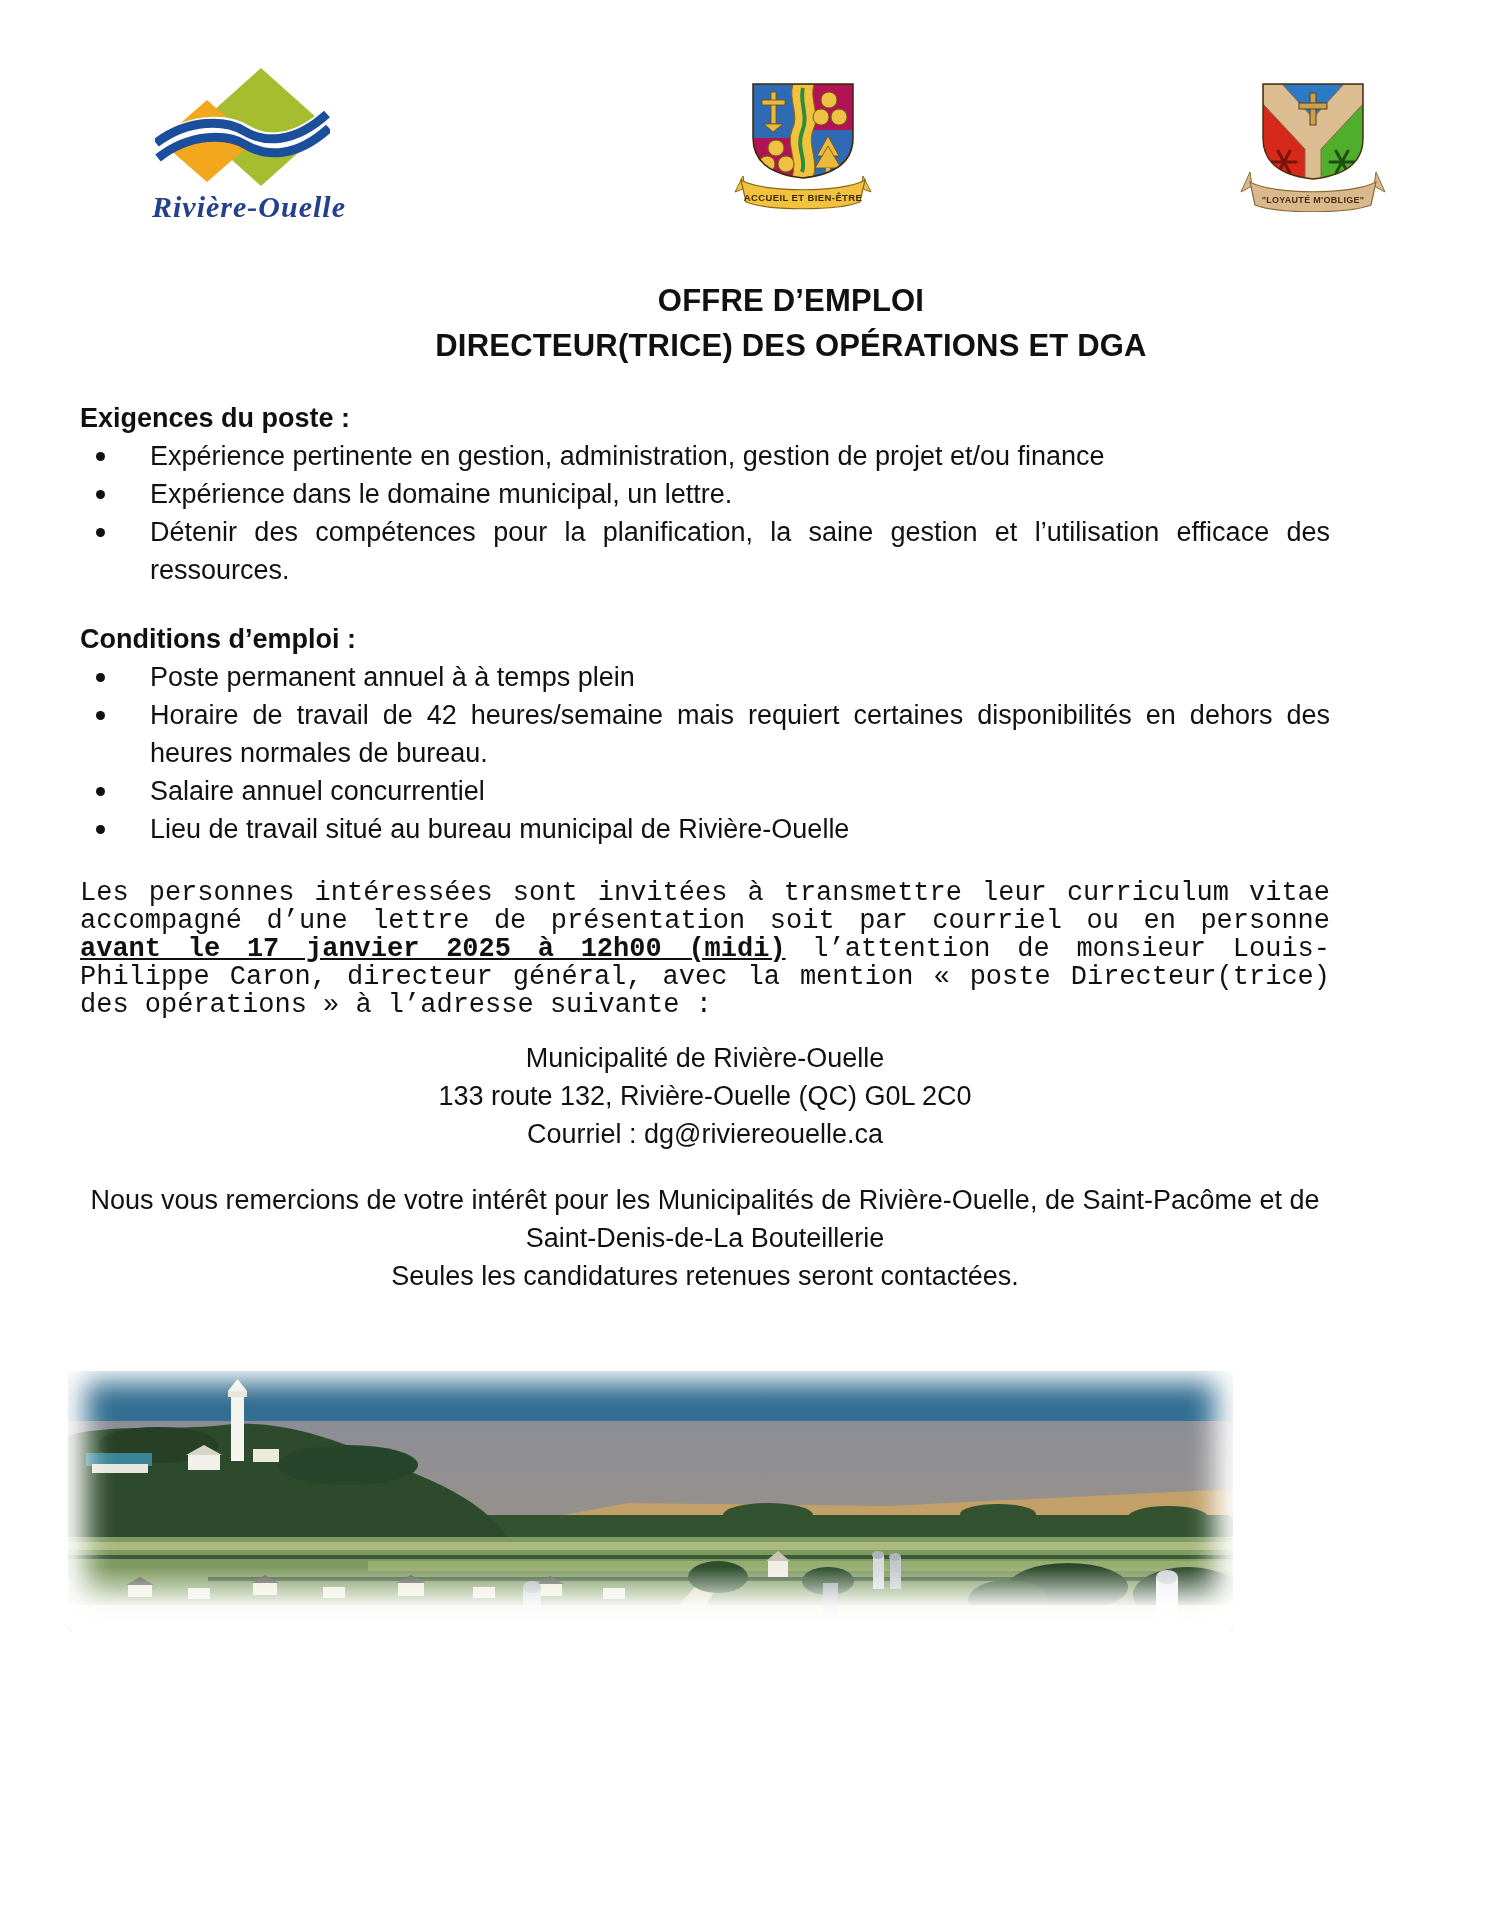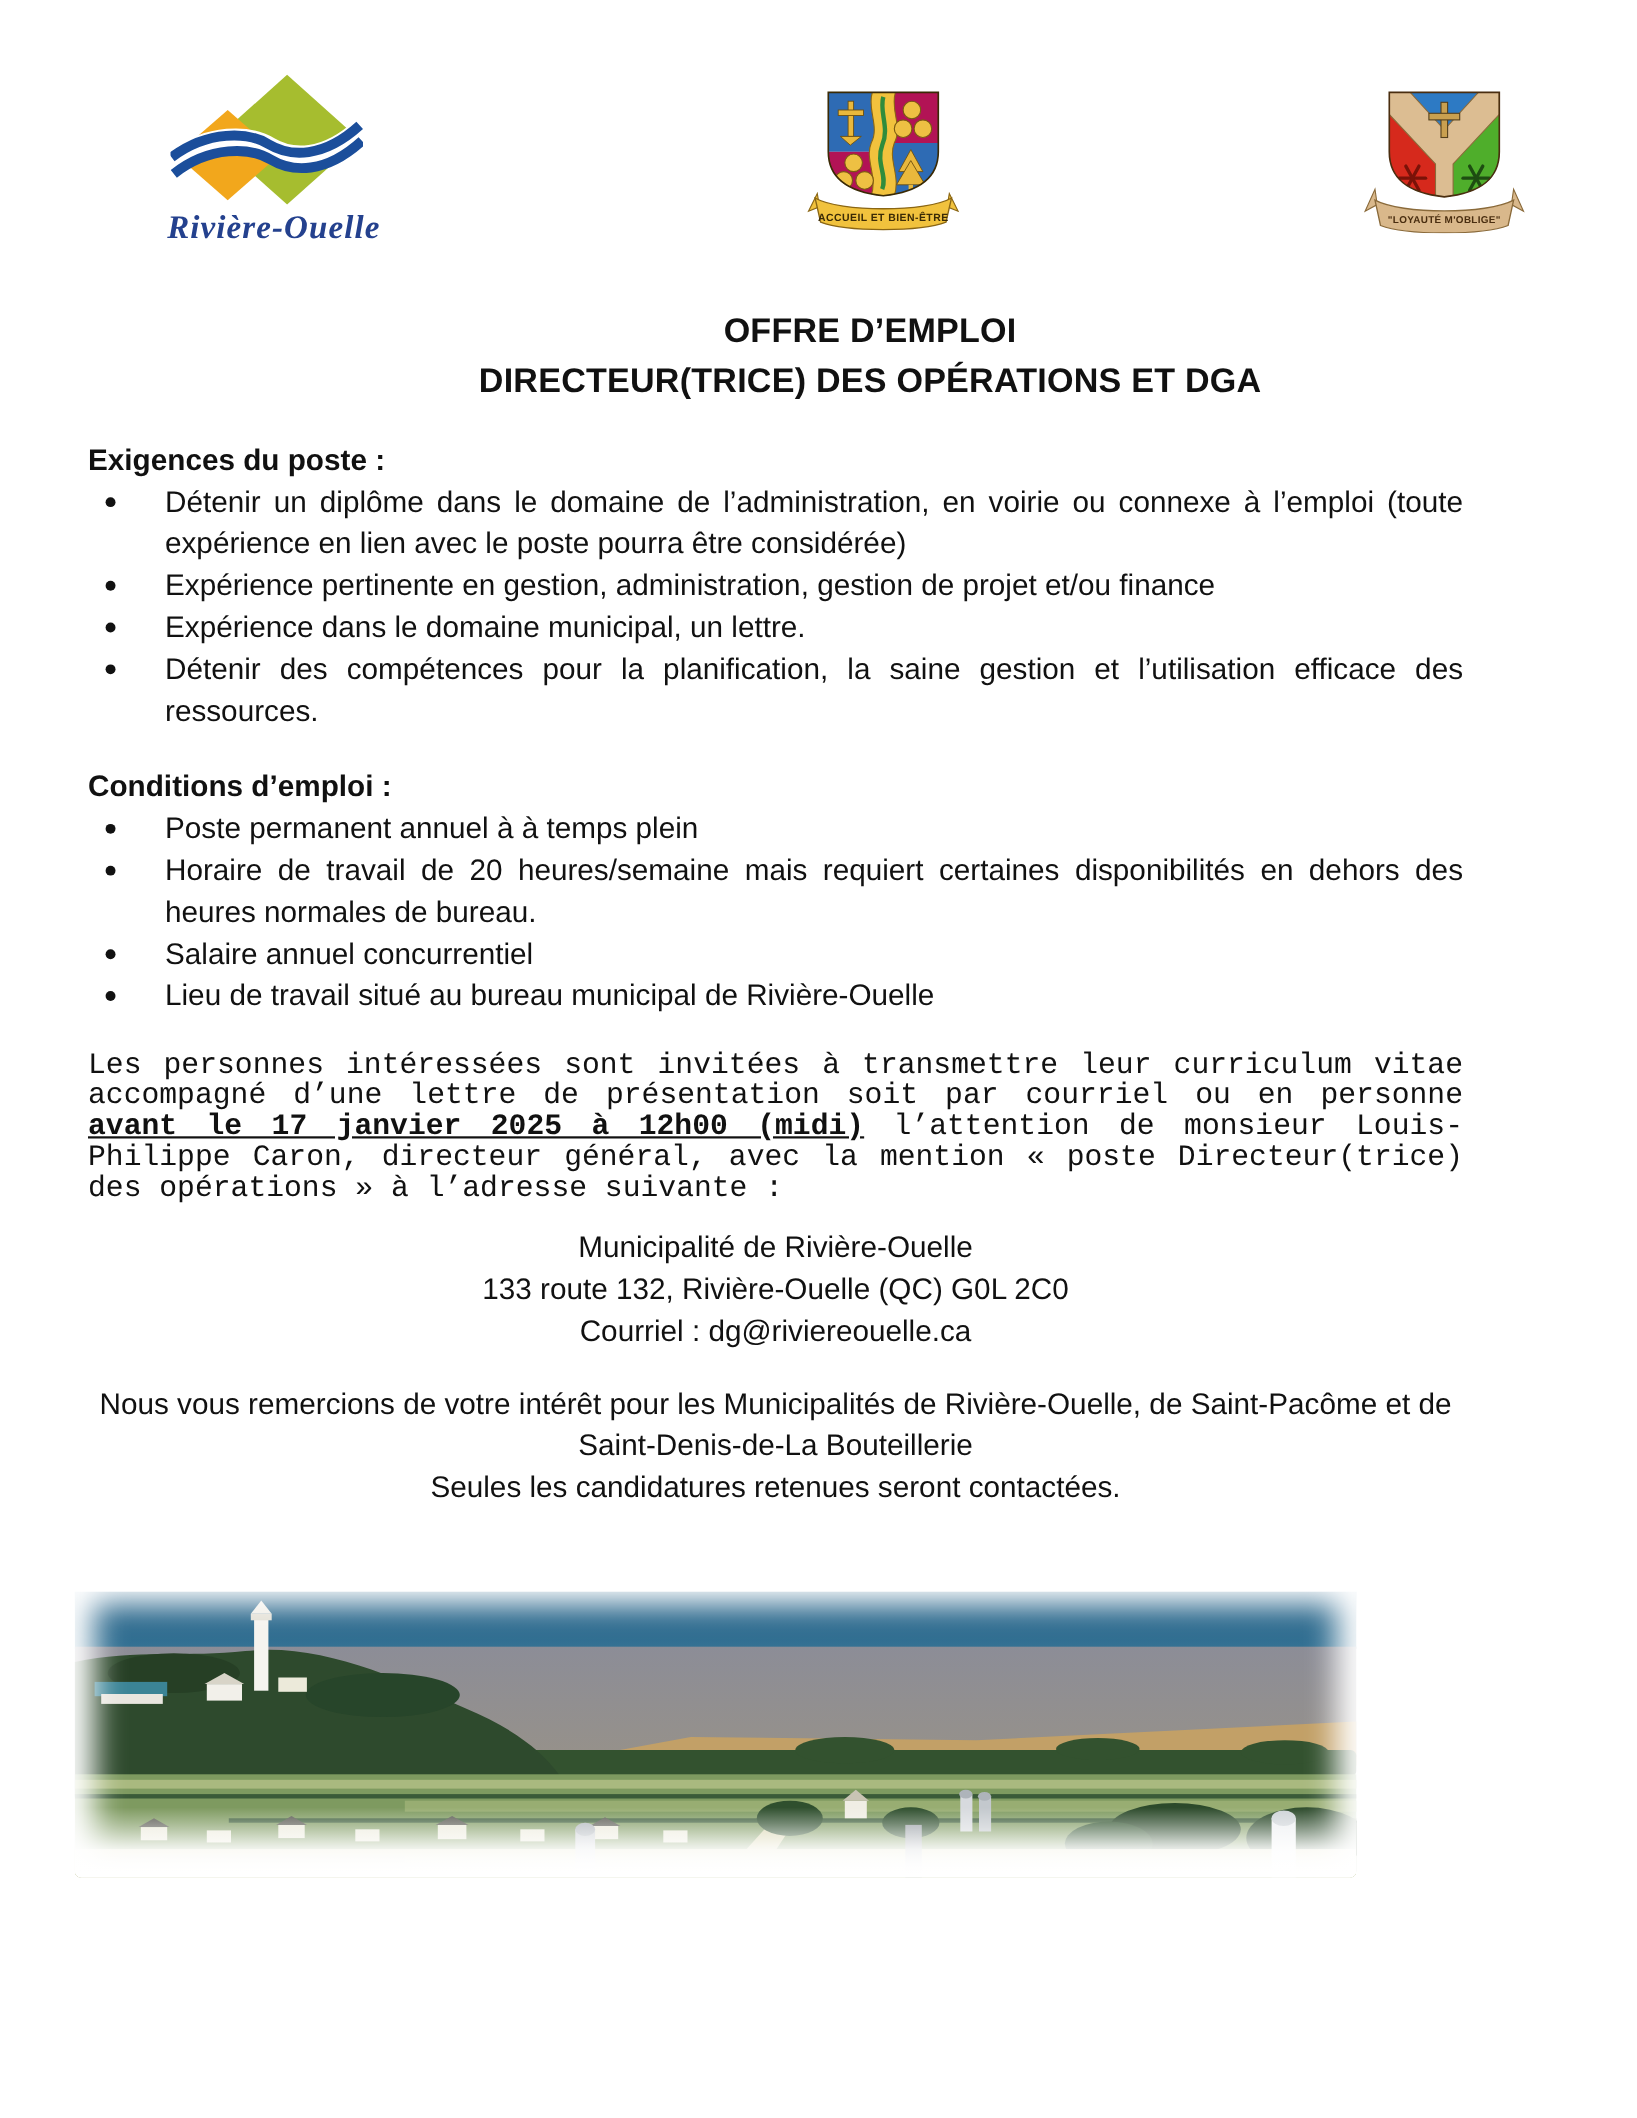--- a/index.html
+++ b/index.html
@@ -168,32 +168,31 @@
   <div class="title-block">
     <div class="title-line">OFFRE D’EMPLOI</div>
     <div class="title-line">DIRECTEUR(TRICE) DES OPÉRATIONS ET DGA</div>
   </div>
 
   <div class="content">
 
     <div class="section">
       <div class="heading">Exigences du poste :</div>
       <ul class="bullets">
-        <li>Détenir un diplôme dans le domaine de l’administration, en voirie ou connexe à l’emploi (toute expérience en lien avec le poste pourra être considérée)</li>
         <li>Expérience pertinente en gestion, administration, gestion de projet et/ou finance</li>
         <li>Expérience dans le domaine municipal, un lettre.</li>
         <li>Détenir des compétences pour la planification, la saine gestion et l’utilisation efficace des ressources.</li>
       </ul>
     </div>
 
     <div class="section">
       <div class="heading">Conditions d’emploi :</div>
       <ul class="bullets">
         <li>Poste permanent annuel à à temps plein</li>
-        <li>Horaire de travail de 20 heures/semaine mais requiert certaines disponibilités en dehors des heures normales de bureau.</li>
+        <li>Horaire de travail de 42 heures/semaine mais requiert certaines disponibilités en dehors des heures normales de bureau.</li>
         <li>Salaire annuel concurrentiel</li>
         <li>Lieu de travail situé au bureau municipal de Rivière-Ouelle</li>
       </ul>
     </div>
 
     <p class="apply"><span>Les personnes intéressées sont invitées à transmettre leur curriculum vitae accompagné d’une lettre de présentation soit par courriel ou en personne </span><span class="bold-underline">avant le 17 janvier 2025 à 12h00 (midi)</span><span> l’attention de monsieur Louis-Philippe Caron, directeur général, avec la mention « poste Directeur(trice) des opérations » à l’adresse suivante :</span></p>
 
     <div class="center-block address">
       <div>Municipalité de Rivière-Ouelle</div>
       <div>133 route 132, Rivière-Ouelle (QC) G0L 2C0</div>

